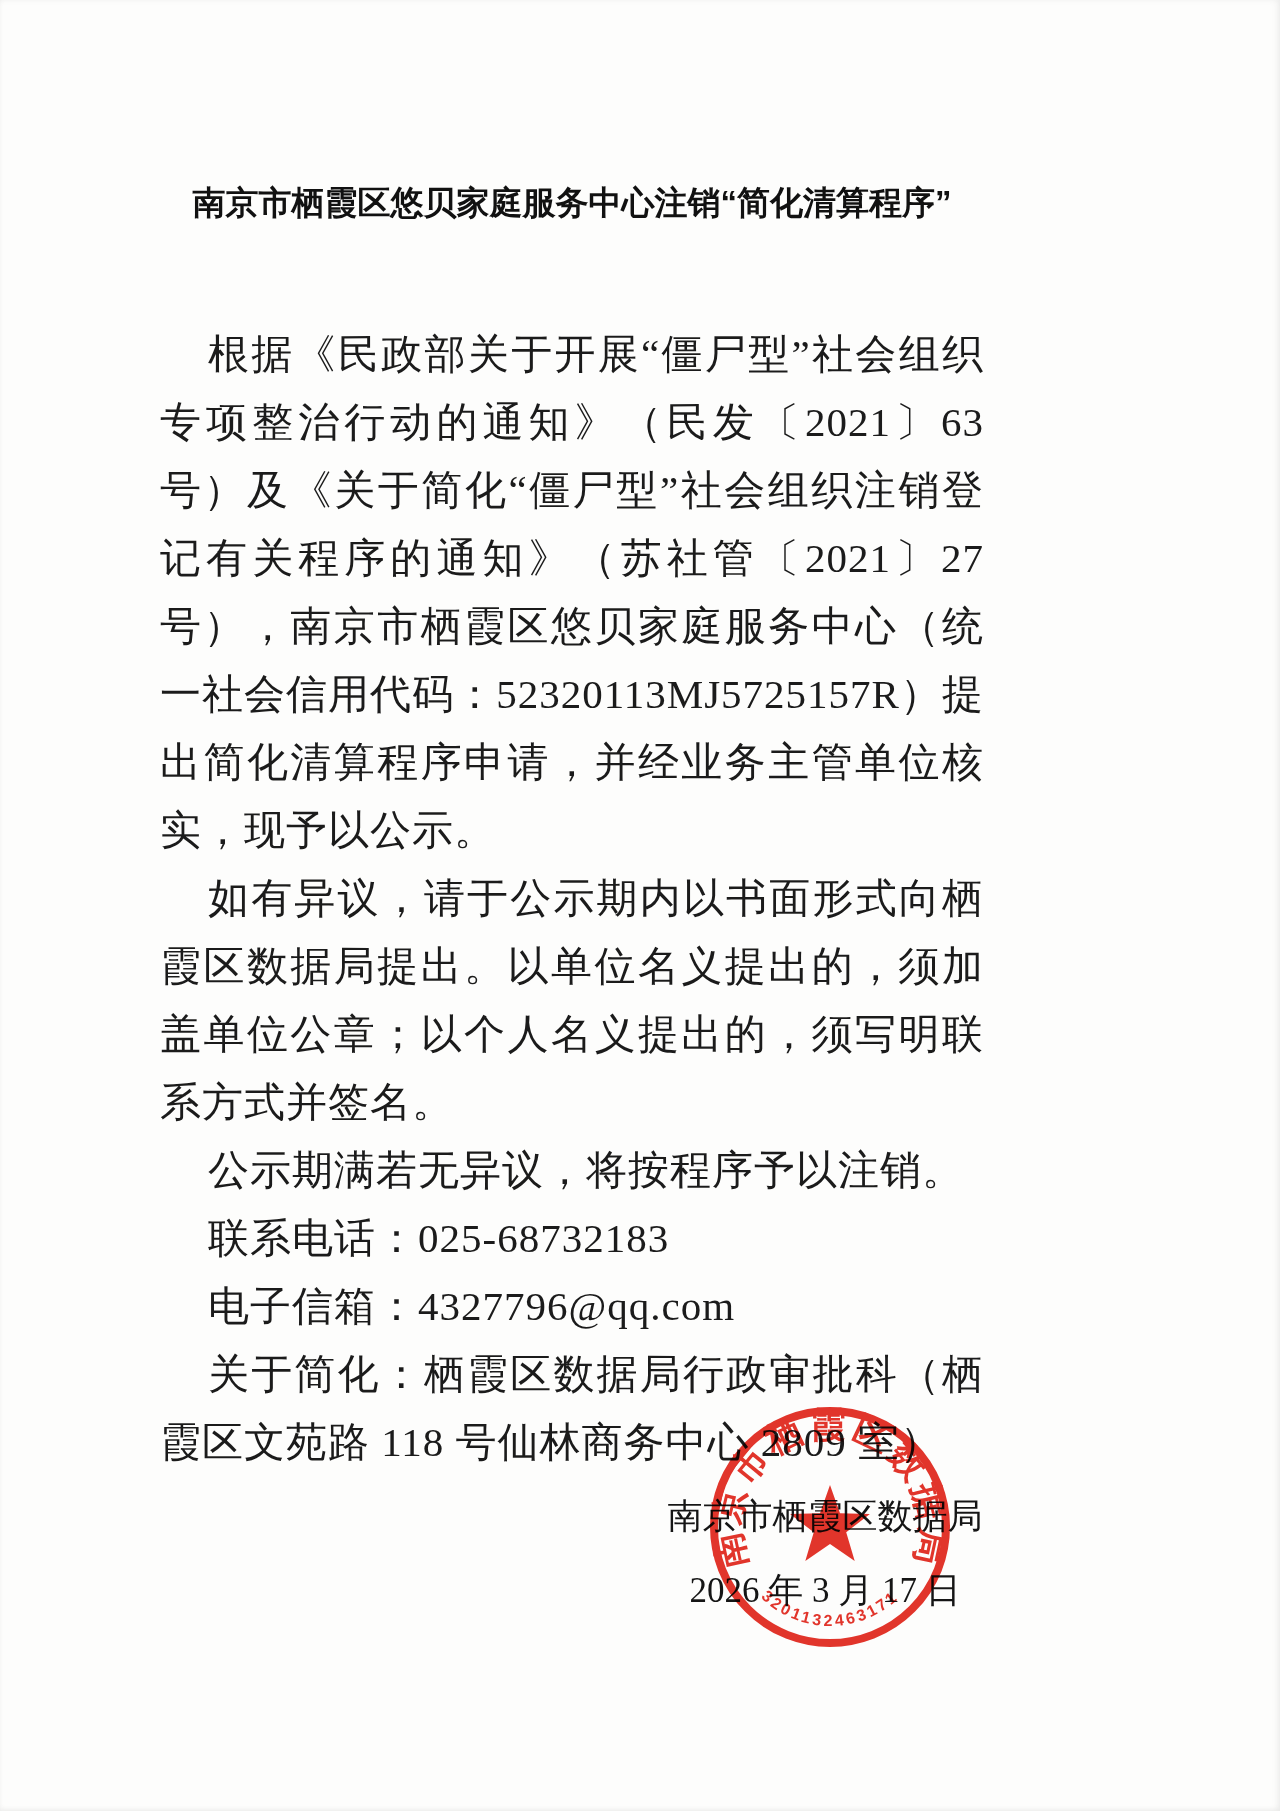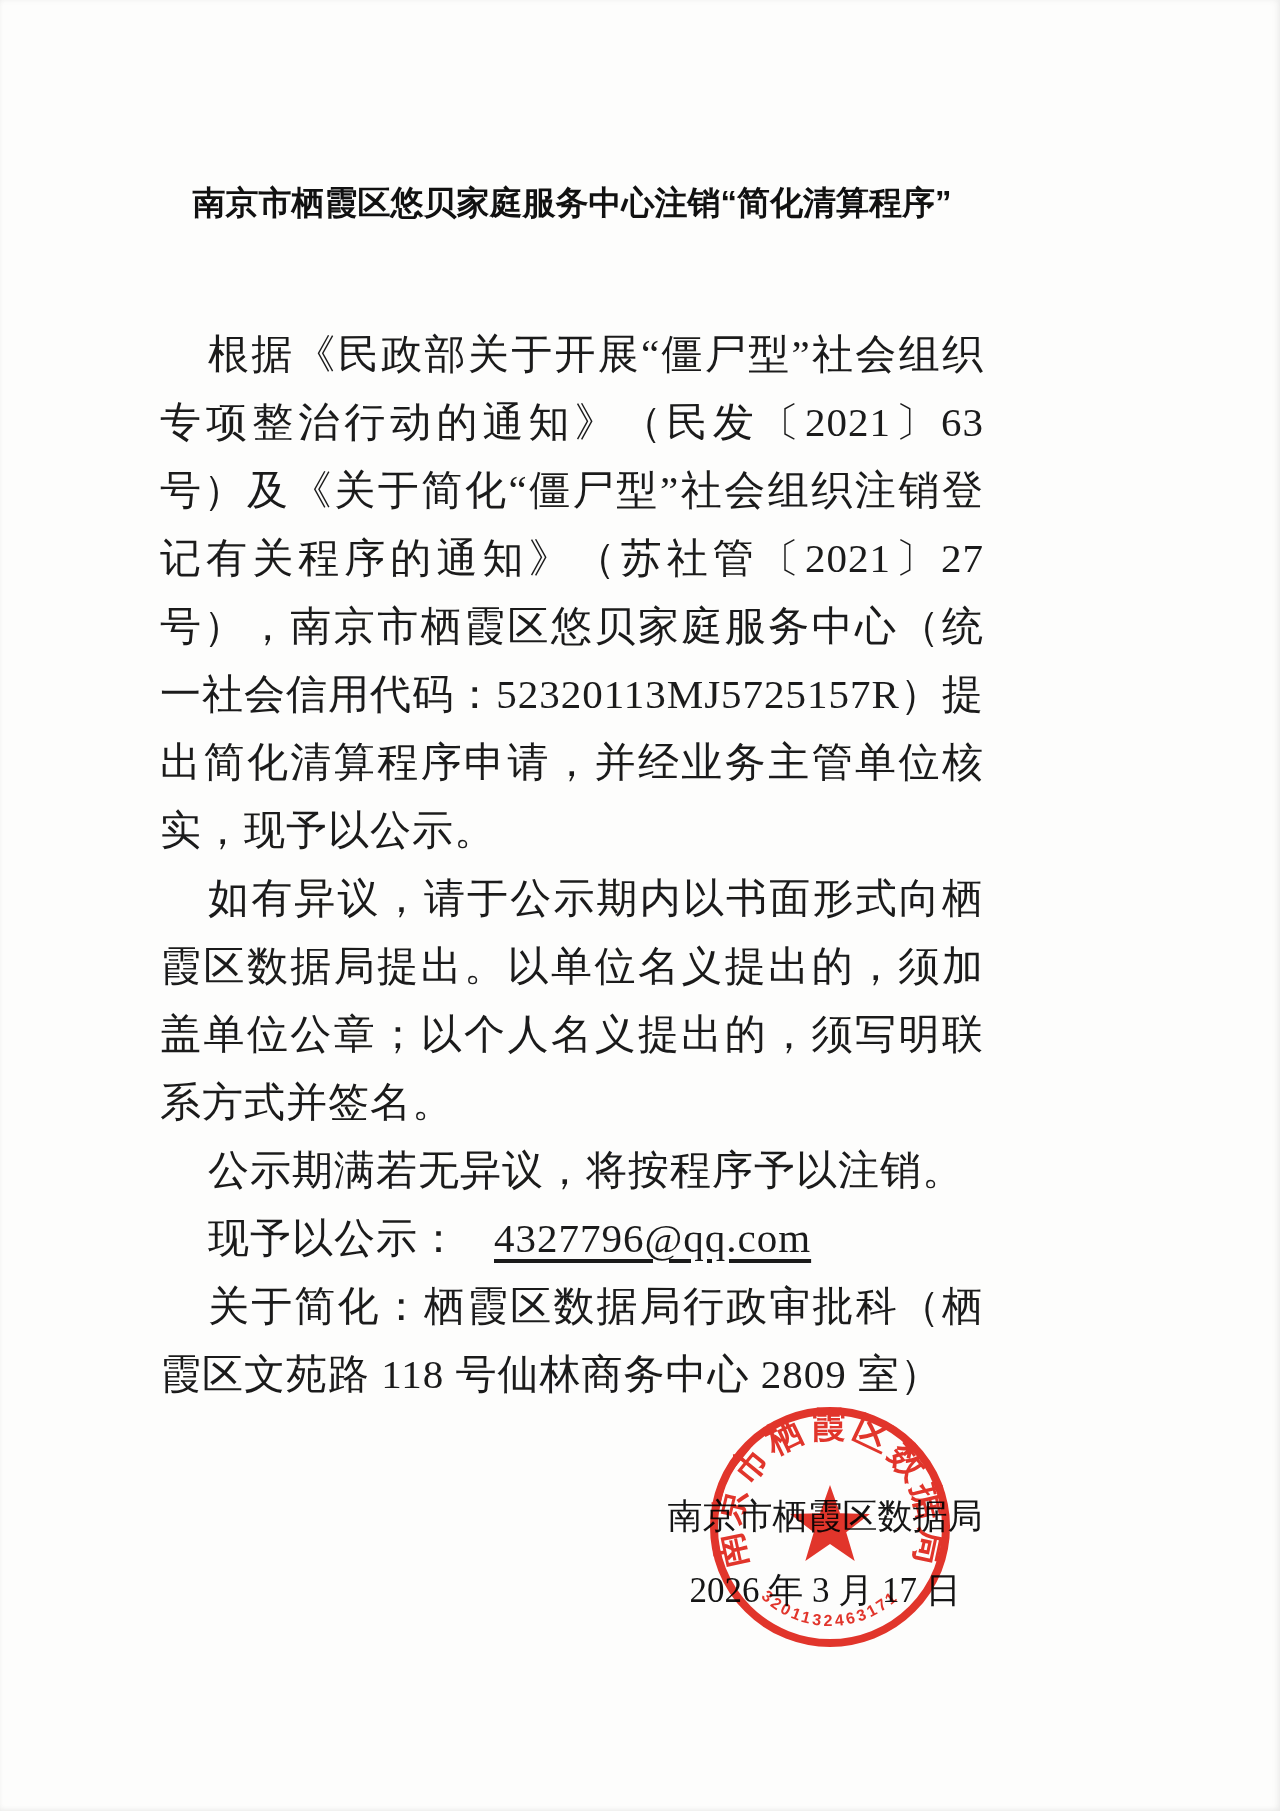--- a/index.html
+++ b/index.html
@@ -29,23 +29,21 @@
   .body-text p{
     margin:0;
     font-size:41px;
     line-height:68px;
     text-align:justify;
     text-indent:48px;
     letter-spacing:1px;
   }
   .contact-line{white-space:nowrap;}
   .u{
-    text-decoration:underline;
     text-underline-offset:7px;
-    margin-left:34px;
   }
   .signature{
     position:absolute;
     top:1496px;
     left:625px;
     width:400px;
     text-align:center;
     font-size:35px;
     line-height:42px;
     color:#151515;
@@ -74,22 +72,23 @@
   <div class="content">
     <div class="title">
       <div>南京市栖霞区悠贝家庭服务中心注销“简化清算程序”</div>
     </div>
 
     <div class="body-text">
       <p>根据《民政部关于开展“僵尸型”社会组织专项整治行动的通知》（民发〔2021〕63 号）及《关于简化“僵尸型”社会组织注销登记有关程序的通知》（苏社管〔2021〕27 号），南京市栖霞区悠贝家庭服务中心（统一社会信用代码：52320113MJ5725157R）提出简化清算程序申请，并经业务主管单位核实，现予以公示。</p>
       <p>如有异议，请于公示期内以书面形式向栖霞区数据局提出。以单位名义提出的，须加盖单位公章；以个人名义提出的，须写明联系方式并签名。</p>
       <p>公示期满若无异议，将按程序予以注销。</p>
 
+      <p class="contact-line"><span>联系电话：</span><span>025-68732183</span></p>
 
-      <p class="contact-line"><span>现予以公示：</span><span class="u">4327796@qq.com</span></p>
+      <p class="contact-line"><span>电子信箱：</span><span class="u">4327796@qq.com</span></p>
 
       <p><span>关于简化：</span><span>栖霞区数据局行政审批科（栖霞区文苑路 118 号仙林商务中心 2809 室）</span></p>
     </div>
   </div>
 
   <div class="signature">
     <div class="sig-org">南京市栖霞区数据局</div>
     <div class="sig-date">2026 年 3 月 17 日</div>
   </div>
 

